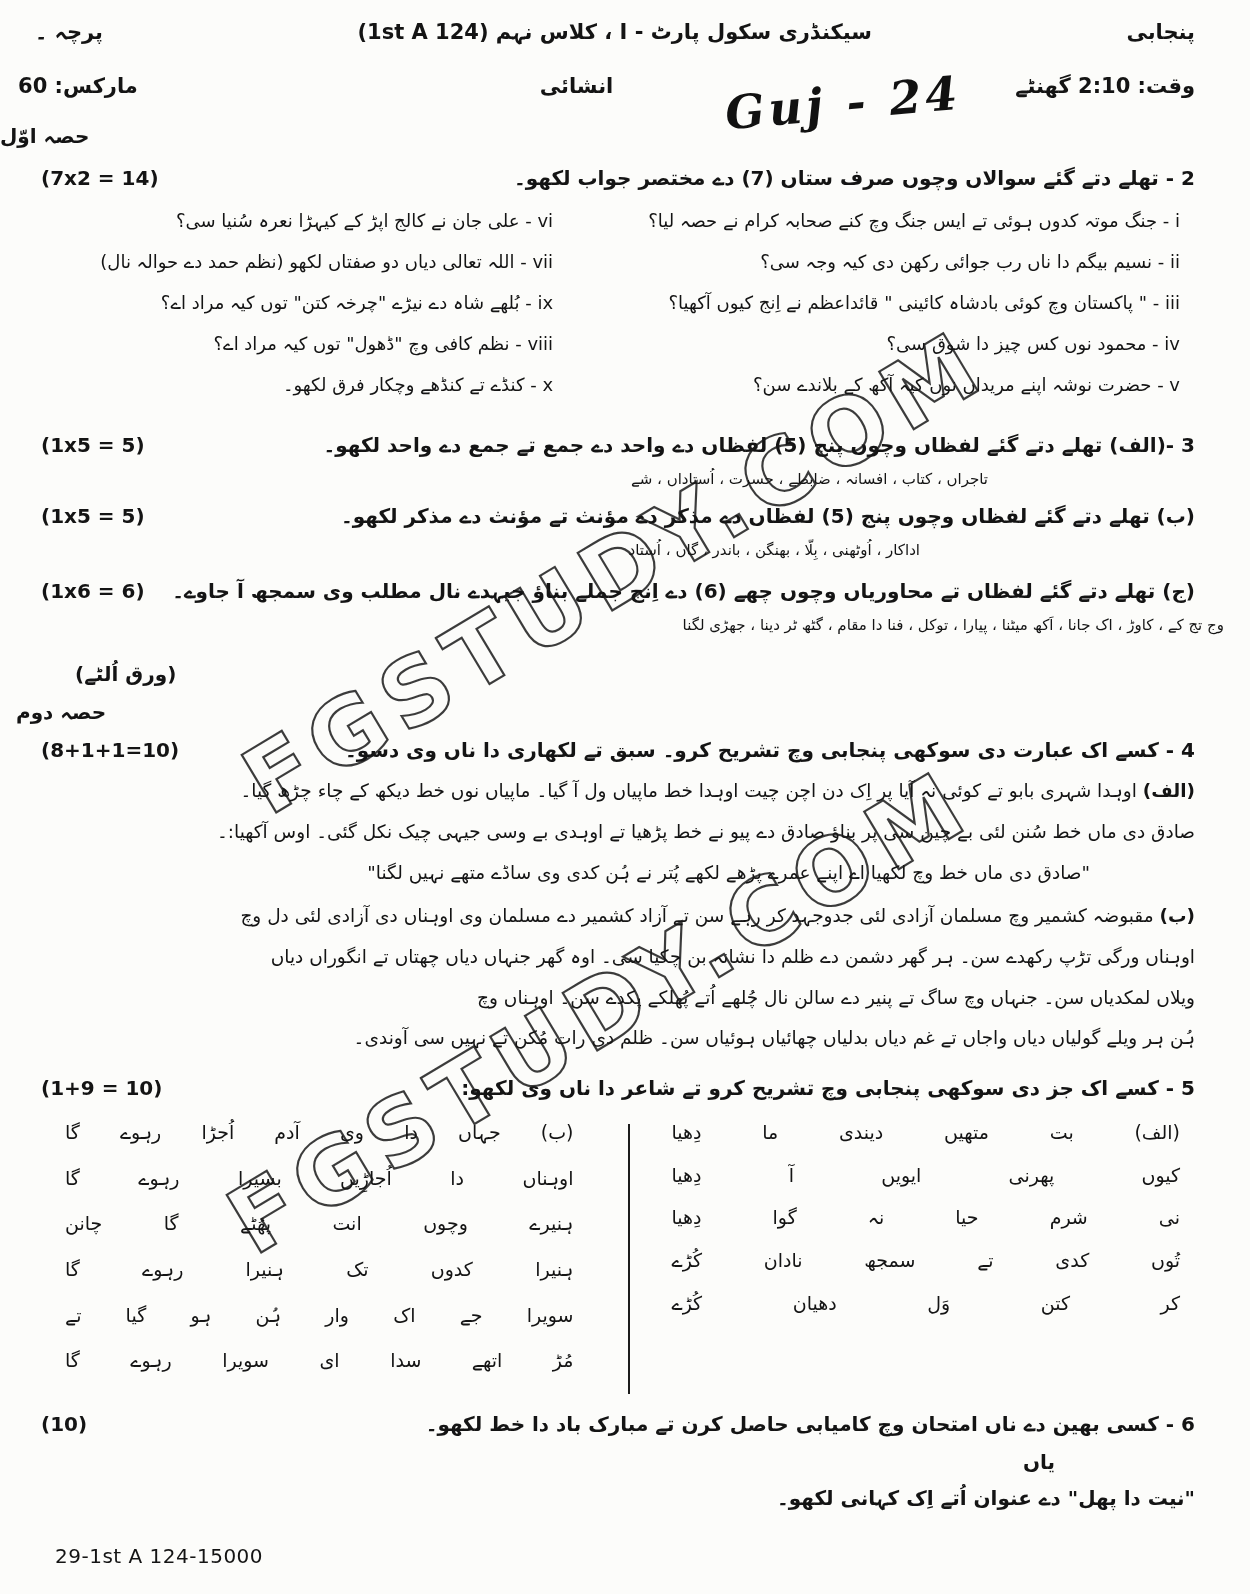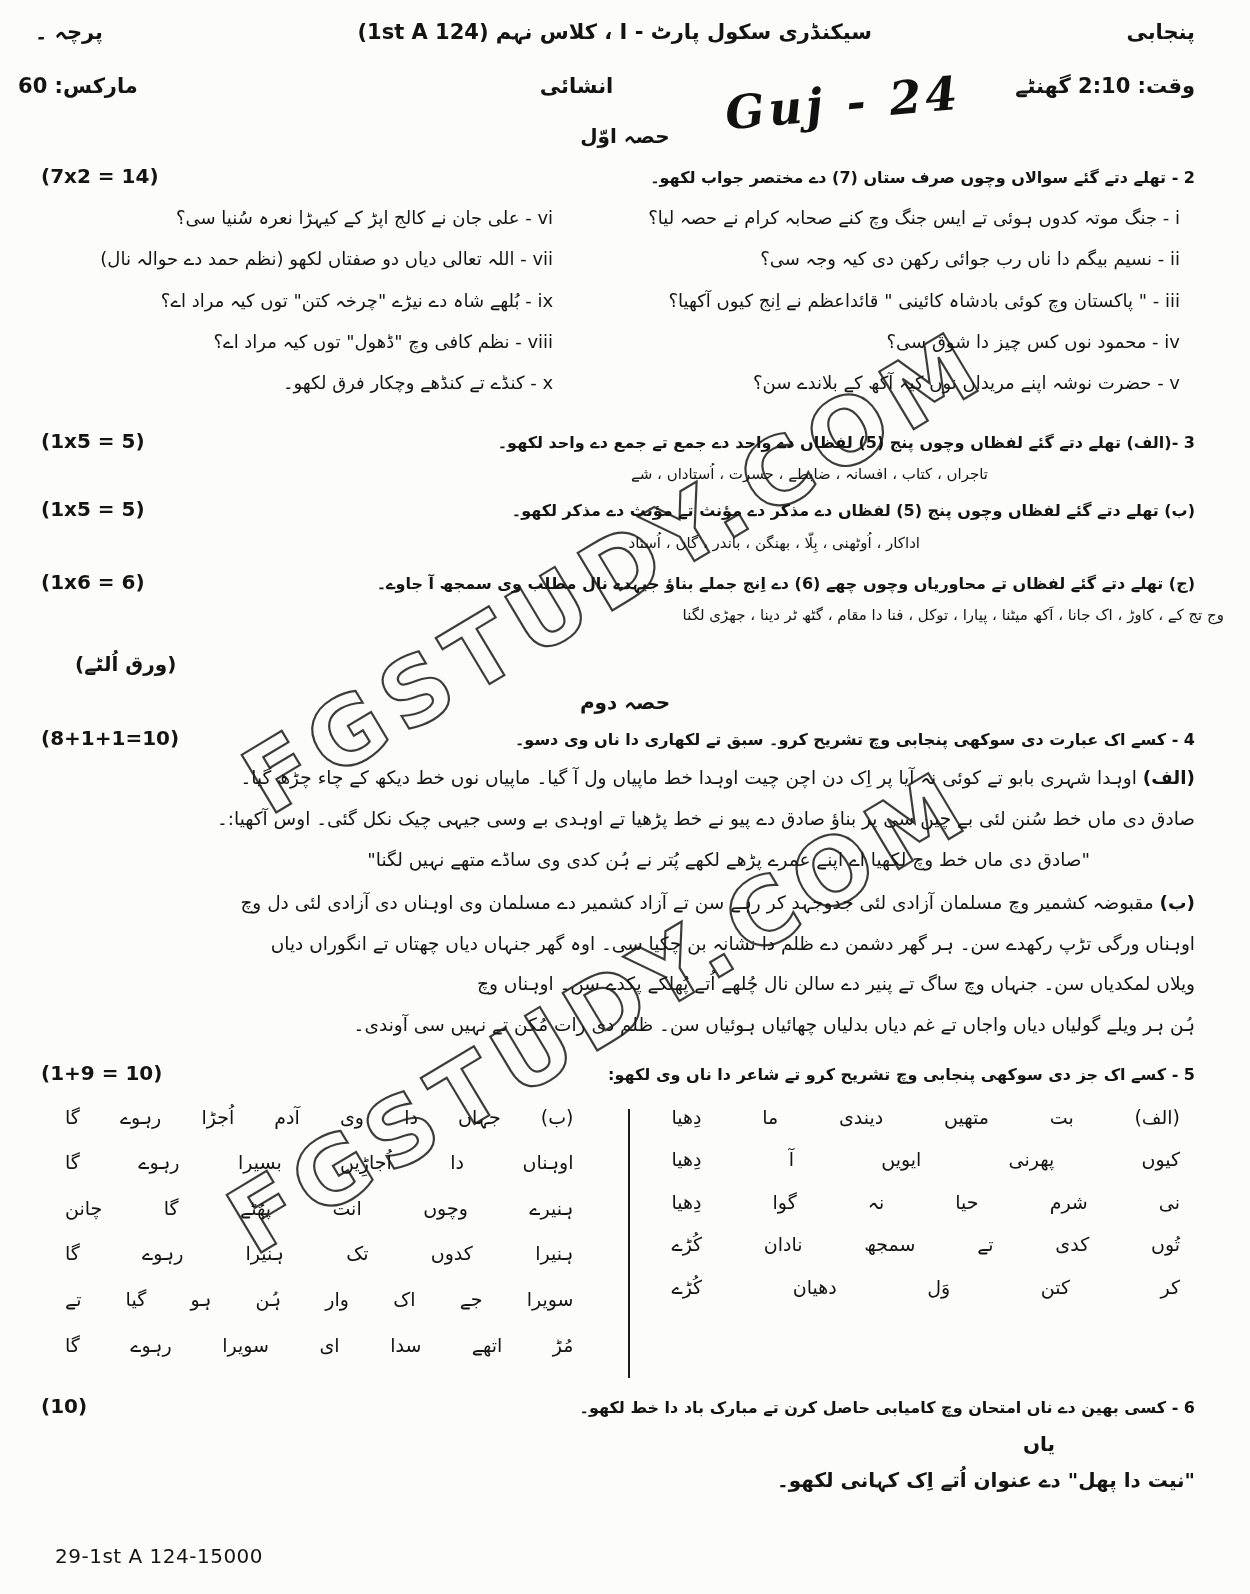--- a/index.html
+++ b/index.html
@@ -13,25 +13,25 @@
   .hrow1{display:flex;justify-content:space-between;align-items:flex-start;
     padding:20px 55px 0 35px;font-weight:bold;font-size:21px;}
   .hrow2{display:flex;justify-content:space-between;align-items:flex-start;
     padding:30px 55px 0 18px;font-weight:bold;font-size:21px;}
   .handwriting{
     position:absolute; left:725px; top:76px; direction:ltr;
     font-family:"DejaVu Serif","Liberation Serif",serif;
     font-style:italic; font-weight:bold; font-size:46px;
     transform:rotate(-5deg); letter-spacing:4px; color:#111;
   }
-  .sec-title{text-align:center;font-weight:bold;font-size:20px;margin-top:26px;}
+  .sec-title{text-align:left;font-weight:bold;font-size:20px;margin-top:26px;}
   
   .qrow{display:flex;justify-content:space-between;align-items:baseline;
     padding:0 55px 0 35px;}
-  .qtext{font-weight:bold;font-size:16px;line-height:1.4;}
+  .qtext{font-weight:bold;font-size:20px;line-height:1.4;}
   .qmarks{direction:ltr;font-weight:bold;font-size:20px;white-space:nowrap;padding-left:6px;}
   
   .q2grid{display:grid;grid-template-columns:1.16fr 1fr;column-gap:34px;
     padding:16px 70px 0 42px;font-size:18px;}
   .q2item{text-align:right;margin-bottom:15px;line-height:1.45;}
   
   .words{font-size:15px;margin-top:10px;text-align:right;line-height:1.4;}
   .wa{padding-right:262px;padding-left:120px;}
   .wb{padding-right:330px;padding-left:120px;}
   .wc{padding-right:26px;padding-left:60px;}
@@ -130,21 +130,21 @@
   <div class="words wb">اداکار ، اُوٹھنی ، بِلّا ، بھنگن ، باندر ، گاں ، اُستاد</div>
 
   <div class="qrow mt16">
     <div class="qtext">(ج) تھلے دتے گئے لفظاں تے محاوریاں وچوں چھے (6) دے اِنج جملے بناؤ جیہدے نال مطلب وی سمجھ آ جاوے۔</div>
     <div class="qmarks">(1x6 = 6)</div>
   </div>
   <div class="words wc">وج تج کے ، کاوڑ ، اک جانا ، اَکھ میٹنا ، پیارا ، توکل ، فنا دا مقام ، گٹھ ٹر دینا ، جھڑی لگنا</div>
 
   <div class="turn-page">(ورق اُلٹے)</div>
 
-  <div class="sec-title" style="margin-top:14px;">حصہ دوم</div>
+  <div class="sec-title" style="margin-top:14px;padding-left:16px;">حصہ دوم</div>
 
   <div class="qrow mt12">
     <div class="qtext">4 - کسے اک عبارت دی سوکھی پنجابی وچ تشریح کرو۔ سبق تے لکھاری دا ناں وی دسو۔</div>
     <div class="qmarks">(8+1+1=10)</div>
   </div>
 
   <div class="para">
     <div class="pline"><span class="plabel">(الف)</span> <span>اوہدا شہری بابو تے کوئی نہ آیا پر اِک دن اچن چیت اوہدا خط ماپیاں ول آ گیا۔ ماپیاں نوں خط دیکھ کے چاء چڑھ گیا۔</span></div>
     <div class="pline">صادق دی ماں خط سُنن لئی بے چین سی پر بناؤ صادق دے پیو نے خط پڑھیا تے اوہدی بے وسی جیہی چیک نکل گئی۔ اوس آکھیا:۔</div>
     <div class="pline indent">"صادق دی ماں خط وچ لکھیا اے اپنے عمرے پڑھے لکھے پُتر نے ہُن کدی وی ساڈے متھے نہیں لگنا"</div>

